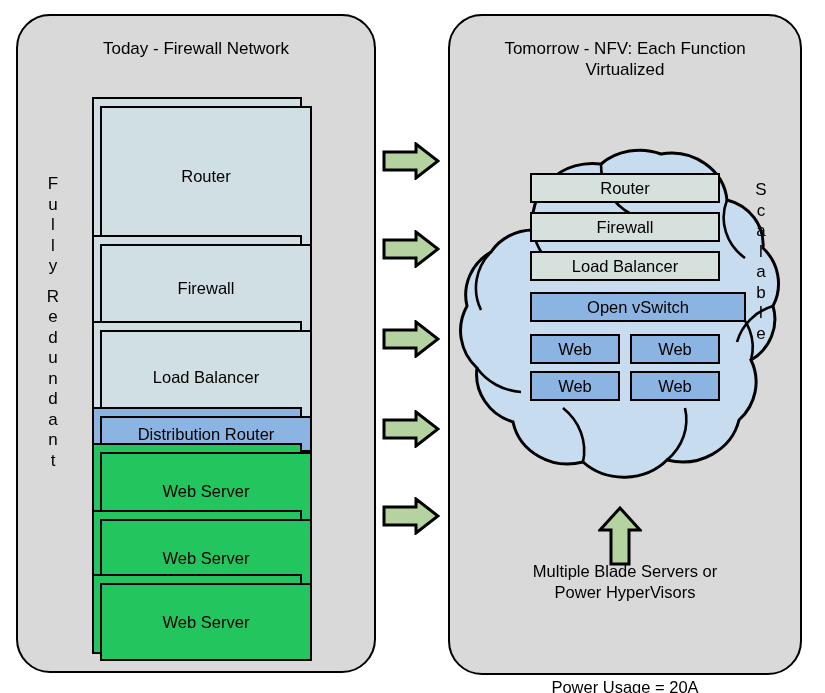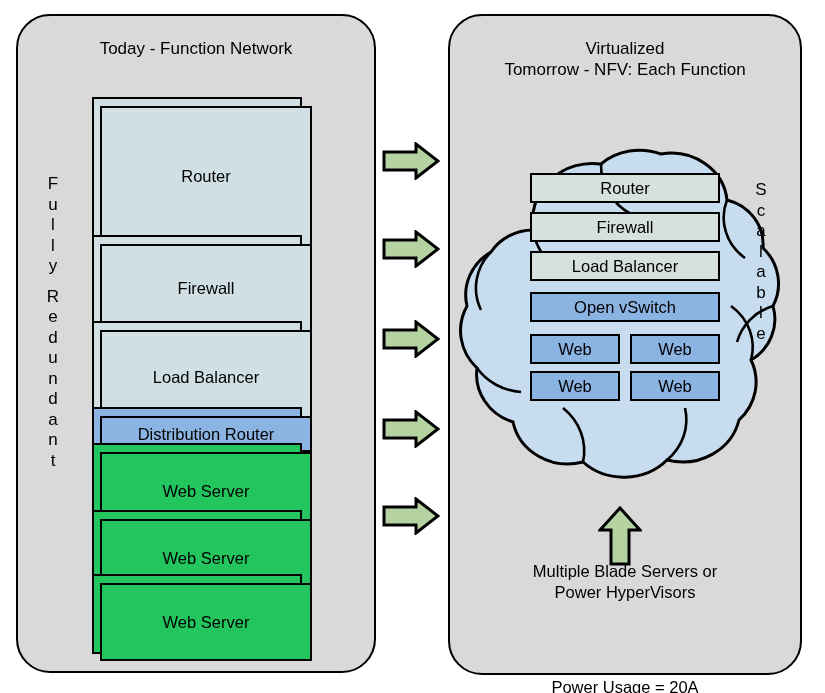--- a/index.html
+++ b/index.html
@@ -33,21 +33,21 @@
   .cb-blue{background:#8cb4e2;}
   #up-arrow{position:absolute;left:598px;top:506px;width:44px;height:60px;}
   .caption{position:absolute;left:0;right:0;text-align:center;font-size:16.5px;line-height:21px;}
 </style>
 </head>
 <body>
 
 <div class="panel" id="left-panel">
 
   <div class="panel-title" style="top:22px;">
-    <div>Today - Function Network</div>
+    <div>Today - Firewall Network</div>
   </div>
 
   <div class="vlabel" id="fully-redundant-label" style="left:22px;top:158px;width:26px;">
     <span>F</span>
     <span>u</span>
     <span>l</span>
     <span>l</span>
     <span>y</span>
     <span class="gap"></span>
     <span>R</span>
@@ -133,22 +133,22 @@
   </svg>
 </div>
 <div class="arrow-right" style="left:382px;top:497px;">
   <svg viewBox="0 0 58 38" width="58" height="38" aria-hidden="true">
     <polygon points="2,10 34,10 34,2 56,19 34,36 34,28 2,28" fill="#b4d3a0" stroke="#000" stroke-width="3" stroke-linejoin="miter"></polygon>
   </svg>
 </div>
 
 <div class="panel" id="right-panel">
   <div class="panel-title" style="top:22px;">
+    <div>Tomorrow - NFV: Each Function</div>
     <div>Virtualized</div>
-    <div>Tomorrow - NFV: Each Function</div>
   </div>
 
   <div class="caption" style="top:545px;">
     <div>Multiple Blade Servers or</div>
     <div>Power HyperVisors</div>
   </div>
 
   <div class="power-label" style="top:622px;margin-top:40px;">Power Usage = 20A</div>
 </div>
 
@@ -186,21 +186,21 @@
 
 <div class="cloud-box cb-grey" style="left:530px;top:173px;width:190px;height:30px;">
   <span>Router</span>
 </div>
 <div class="cloud-box cb-grey" style="left:530px;top:212px;width:190px;height:30px;">
   <span>Firewall</span>
 </div>
 <div class="cloud-box cb-grey" style="left:530px;top:251px;width:190px;height:30px;">
   <span>Load Balancer</span>
 </div>
-<div class="cloud-box cb-blue" style="left:530px;top:292px;width:190px;height:30px;">
+<div class="cloud-box cb-blue" style="left:530px;top:292px;width:216px;height:30px;">
   <span>Open vSwitch</span>
 </div>
 
 <div class="cloud-box cb-blue" style="left:530px;top:334px;width:90px;height:30px;">
   <span>Web</span>
 </div>
 <div class="cloud-box cb-blue" style="left:630px;top:334px;width:90px;height:30px;">
   <span>Web</span>
 </div>
 <div class="cloud-box cb-blue" style="left:530px;top:371px;width:90px;height:30px;">

